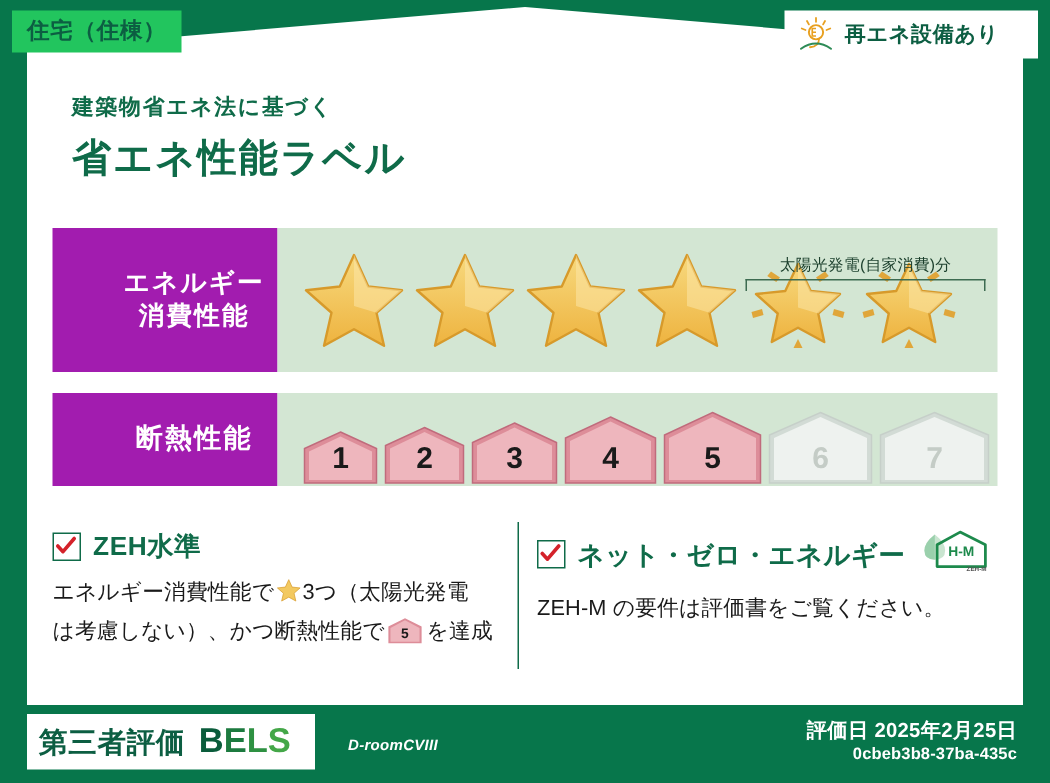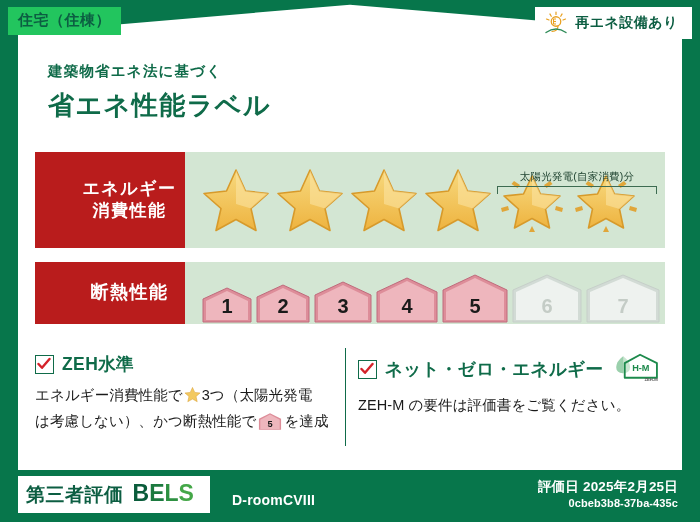--- a/index.html
+++ b/index.html
@@ -30,21 +30,21 @@
     padding: 4px 10px 5px 10px;
     z-index: 6;
   }
   .tag-left span {
     font-size: 15px; font-weight: bold; color: #0c5e42;
     letter-spacing: .5px; white-space: nowrap;
   }
   .tag-right {
     position: absolute; right: 8px; top: 7px;
     background: #ffffff;
-    padding: 4px 14px 4px 8px;
+    padding: 4px 26px 4px 8px;
     display: flex; align-items: center; gap: 6px;
     z-index: 6;
   }
   .tag-right .txt {
     font-size: 14px; font-weight: bold; color: #0c5e42;
     letter-spacing: .5px; white-space: nowrap;
   }
   .sun-icon { width: 26px; height: 24px; display: block; }
 
   
@@ -64,21 +64,21 @@
   
   .row {
     position: absolute; left: 35px; right: 35px;
     display: flex; align-items: stretch;
     z-index: 5;
   }
   .row-energy { top: 152px; height: 96px; }
   .row-insul  { top: 262px; height: 62px; }
 
   .row-label {
-    background: #b91c1c;
+    background: #a21caf;
     color: #ffffff;
     display: flex; flex-direction: column;
     align-items: center; justify-content: center;
     width: 150px; flex: 0 0 150px;
     font-weight: bold;
     letter-spacing: 1.5px;
     padding-left: 39px;
   }
   .row-label .l1, .row-label .l2 { font-size: 17px; line-height: 1.32; }
   .row-insul .row-label .l1 { font-size: 18px; }
@@ -172,21 +172,21 @@
   .bels-jp {
     font-size: 19px; font-weight: bold; color: #0c5e42; letter-spacing: .5px;
   }
   .bels-word { font-size: 23px; font-weight: bold; letter-spacing: 0px; }
   .bels-word .b1 { color: #0a5c3b; }
   .bels-word .b2 { color: #1c7a3f; }
   .bels-word .b3 { color: #2e9142; }
   .bels-word .b4 { color: #44a748; }
   .room-code {
     position: absolute; left: 232px; top: 22px;
-    font-size: 14px; font-weight: bold; color: #ffffff; letter-spacing: .2px;
+    font-size: 10px; font-weight: bold; color: #ffffff; letter-spacing: .2px; font-style: italic;
   }
   .eval-date {
     position: absolute; right: 22px; top: 8px;
     font-size: 13.5px; font-weight: bold; color: #ffffff; text-align: right;
     letter-spacing: .2px;
     padding-left: 44px;
   }
   .eval-id {
     position: absolute; right: 22px; top: 27px;
     font-size: 11px; font-weight: bold; color: #ffffff; text-align: right;

